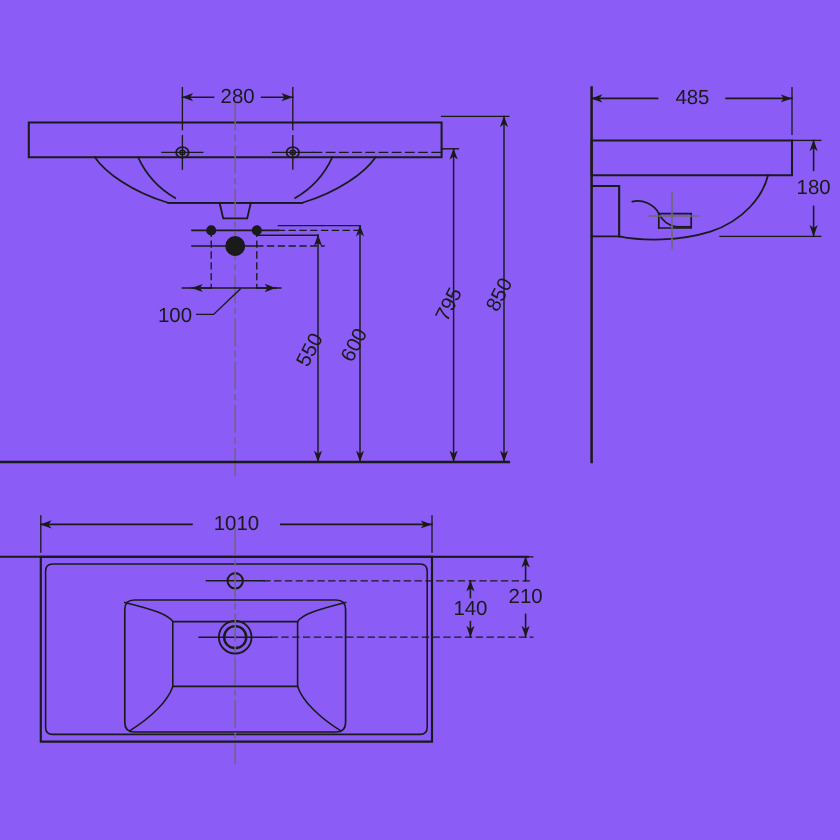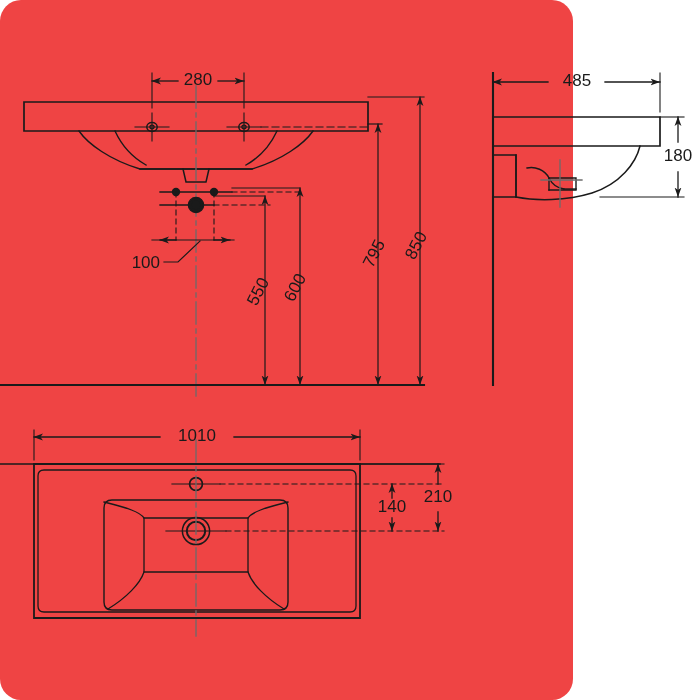--- a/index.html
+++ b/index.html
@@ -9,24 +9,23 @@
     background: #ffffff;
   }
   body {
     width: 700px;
     height: 700px;
     font-family: "Liberation Sans", sans-serif;
     overflow: hidden;
   }
   #drawing-root {
     position: relative;
-    width: 573px;
+    width: 700px;
     height: 700px;
-    background: #ef4444;
-    border-radius: 21px;
+    background: #8b5cf6;
   }
   #drawing-svg {
     display: block;
     width: 700px;
     height: 700px;
   }
   .dim-text {
     font-family: "Liberation Sans", sans-serif;
     font-size: 17px;
     fill: #1a1a1a;

